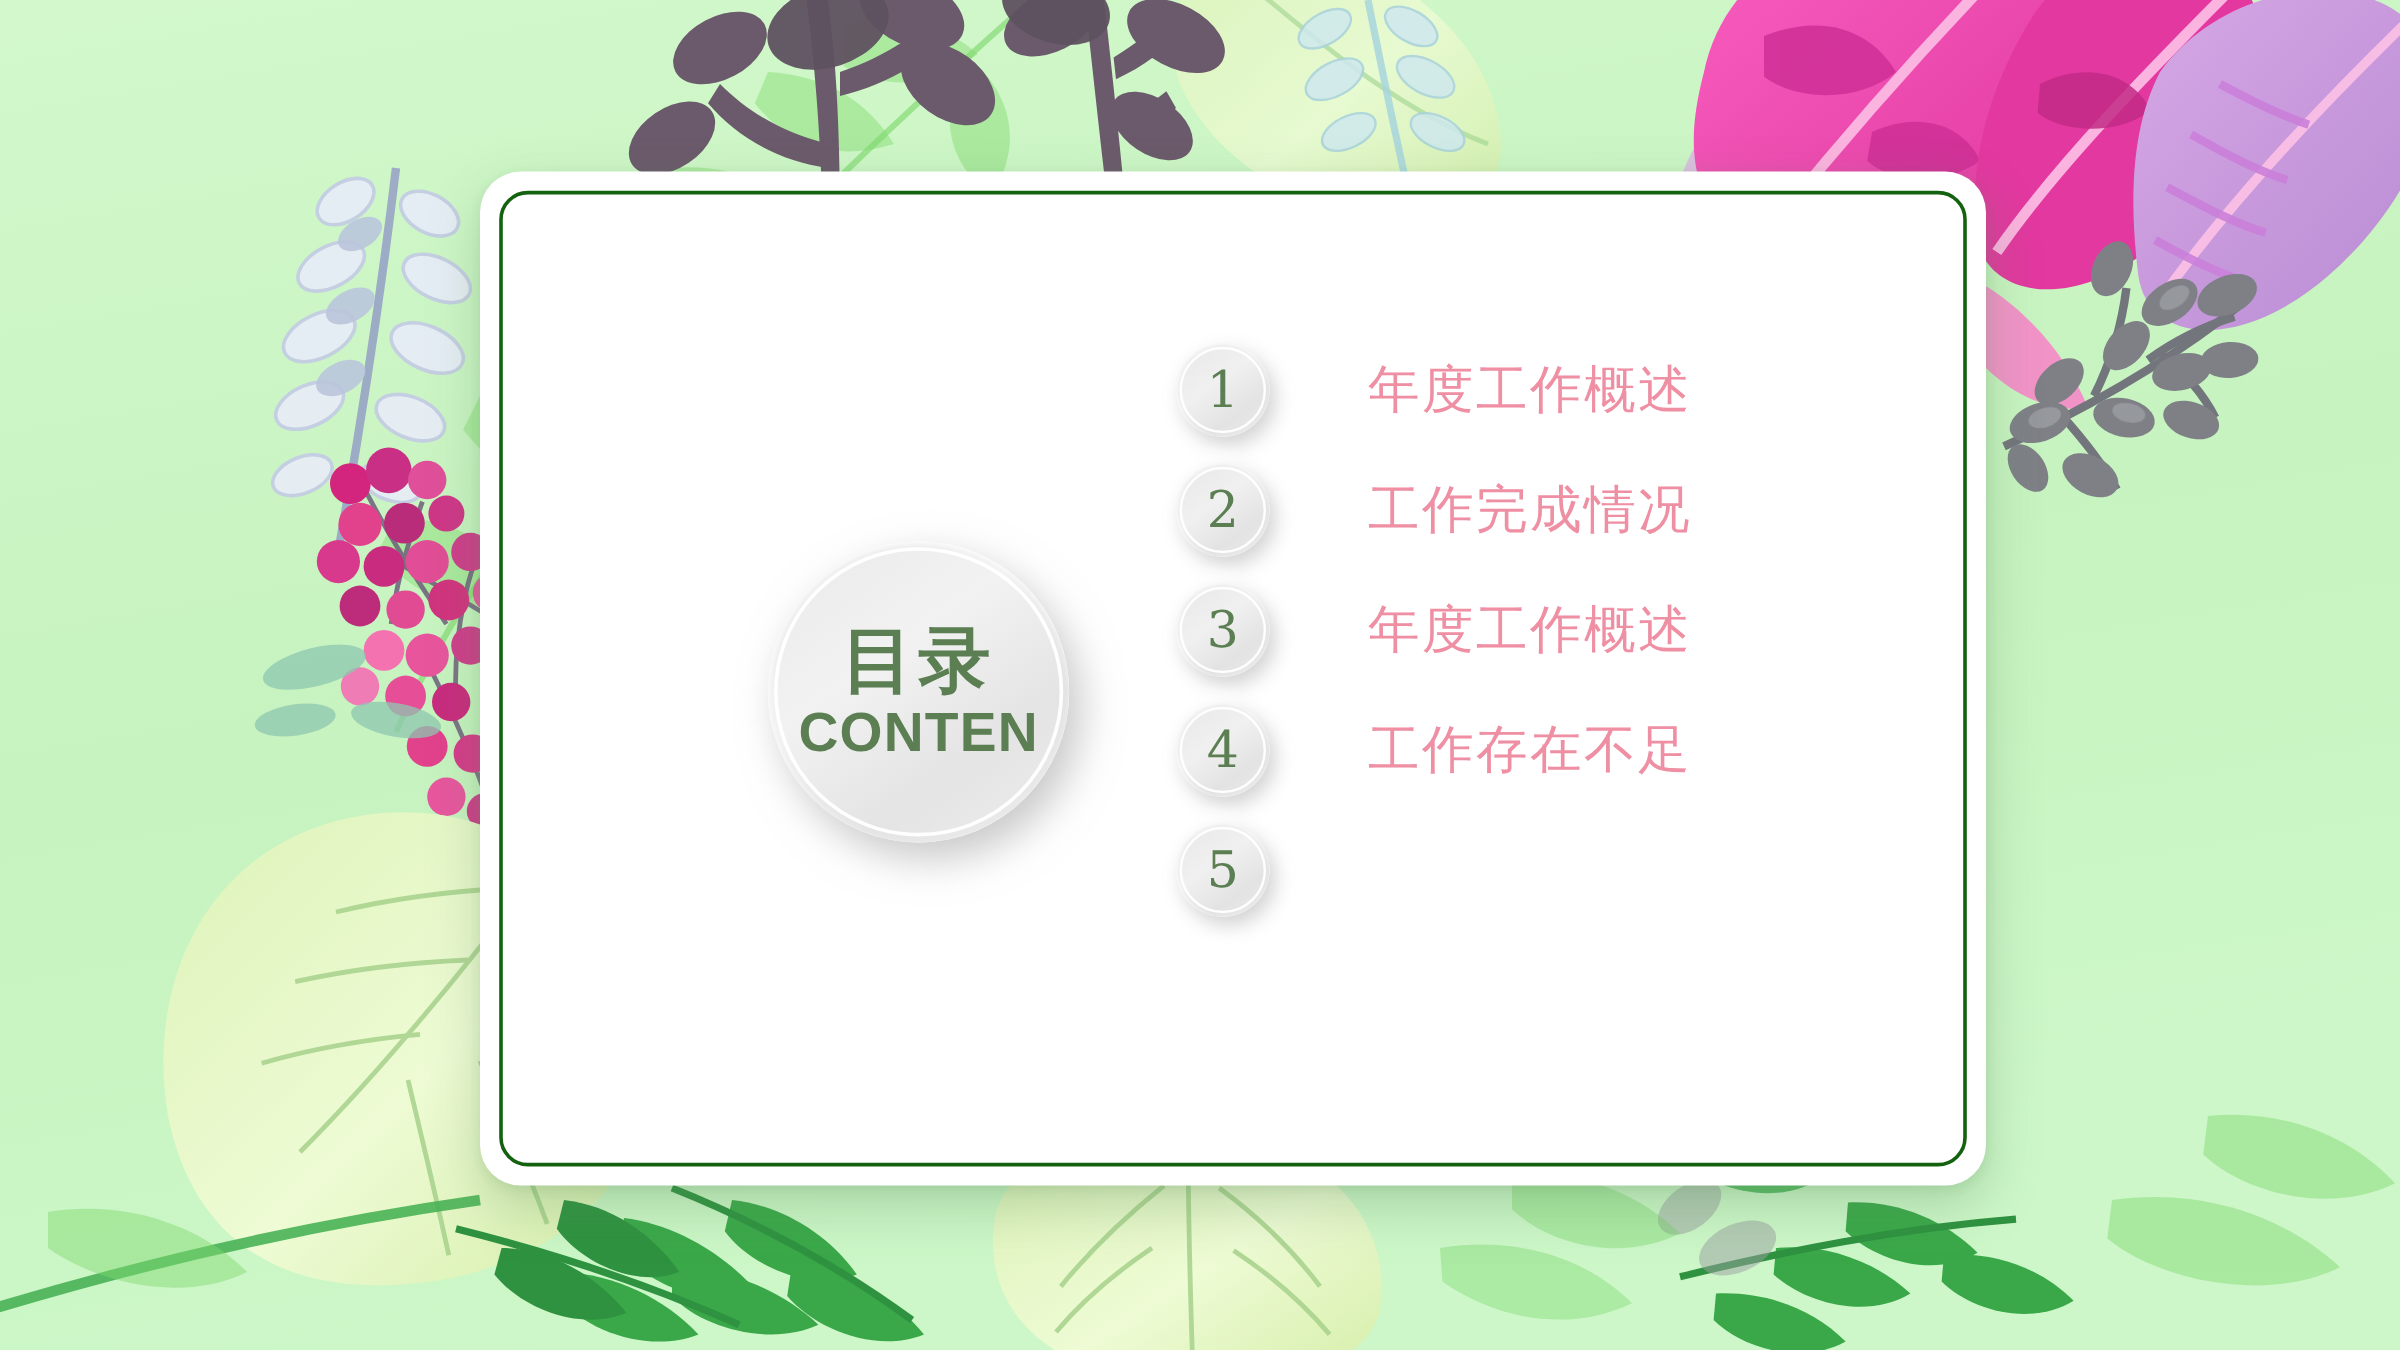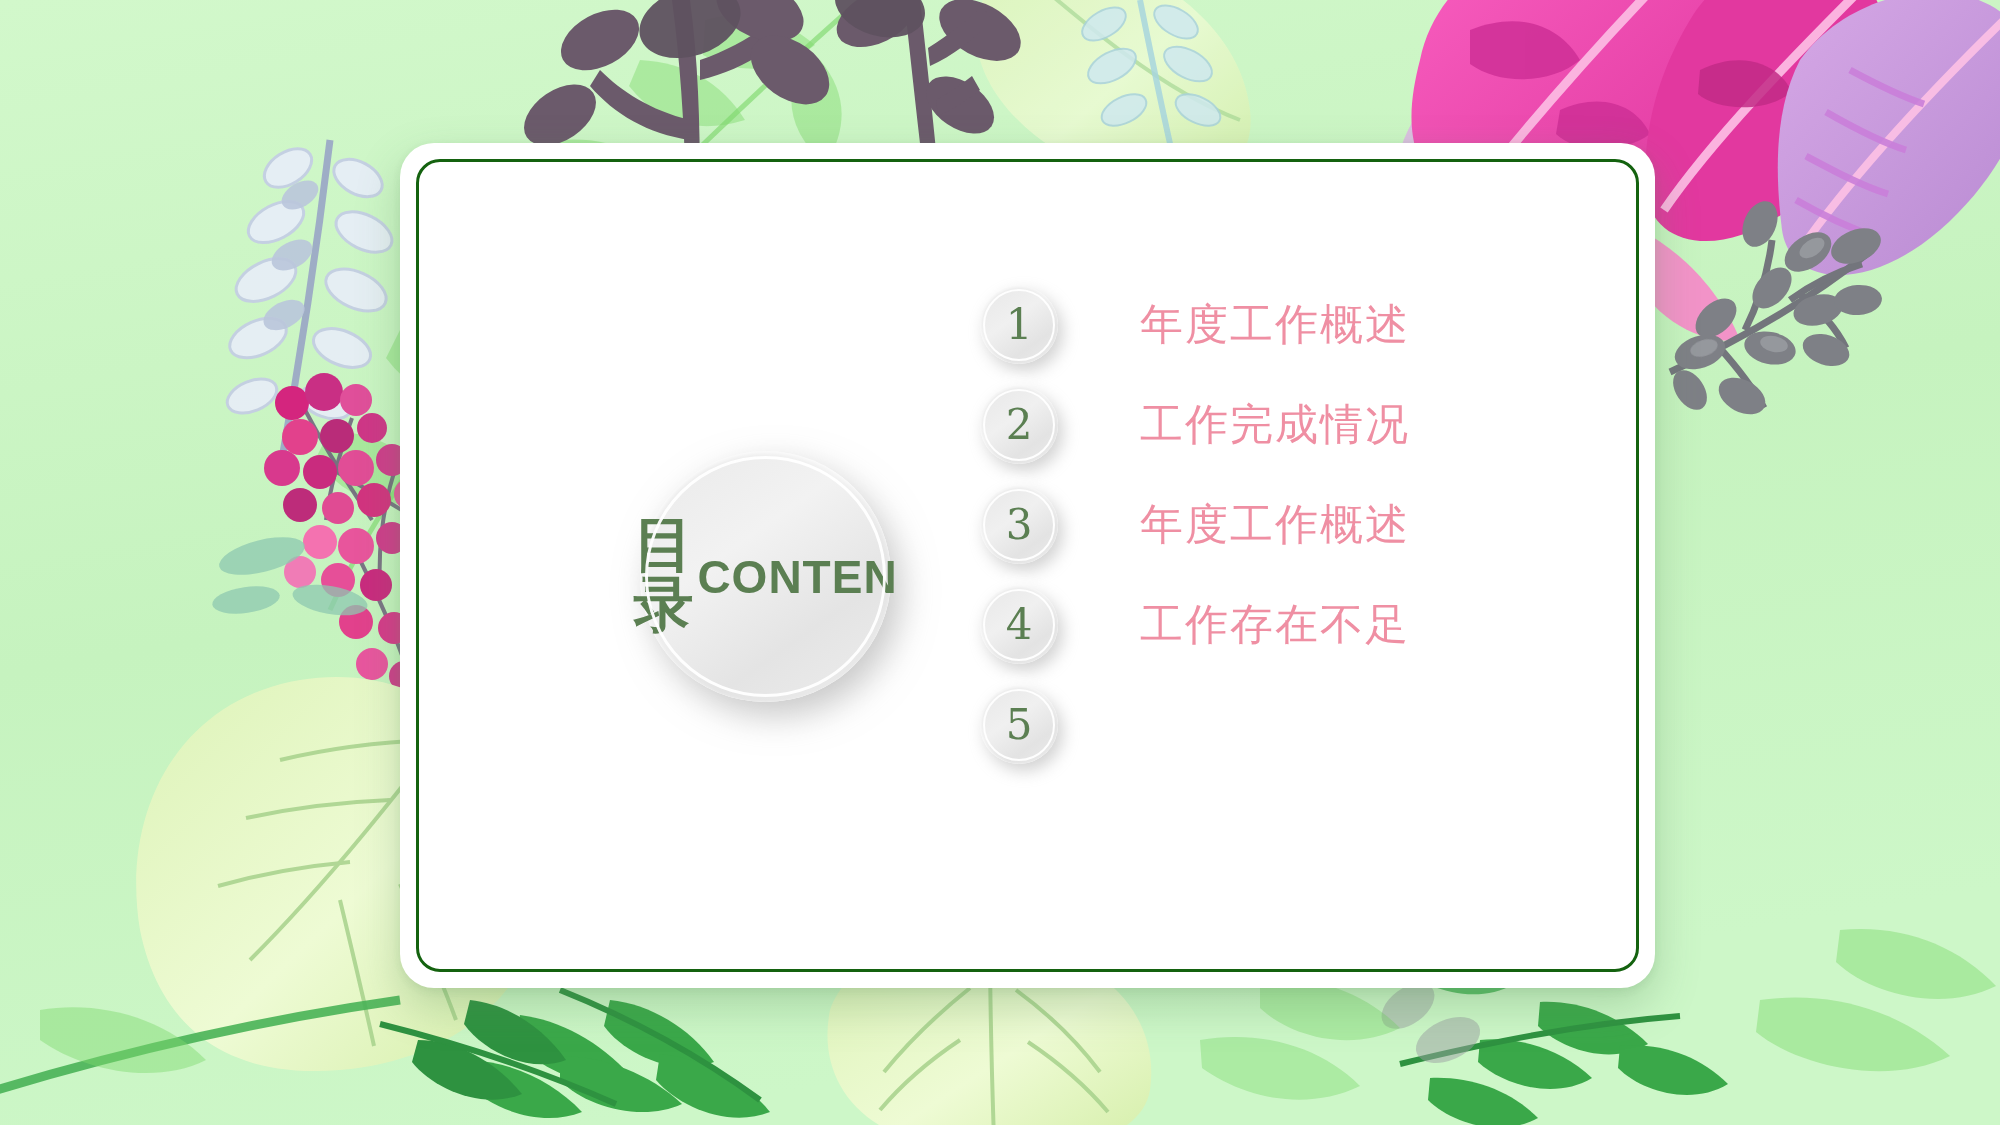--- a/index.html
+++ b/index.html
@@ -27,21 +27,21 @@
   }
 
   
   .center-badge{
     position:absolute;left:640px;top:451px;width:251px;height:251px;border-radius:50%;
     background:linear-gradient(145deg,#e9e9e9 0%,#f2f2f2 38%,#e4e4e4 70%,#ededed 100%);
     box-shadow:
       10px 14px 34px rgba(150,150,150,.52),
       -10px -12px 28px rgba(255,255,255,.95),
       inset 1px 2px 4px rgba(255,255,255,.85);
-    display:flex;align-items:center;justify-content:center;
+    display:flex;flex-direction:column;align-items:center;justify-content:center;
   }
   .center-badge::after{
     content:"";position:absolute;inset:5px;border-radius:50%;
     border:3px solid rgba(255,255,255,.95);pointer-events:none;
   }
   .badge-cn{
     font-size:60px;font-weight:bold;color:#5b7f52;letter-spacing:4px;
     line-height:1;margin-bottom:6px;font-family:"DejaVu Sans",sans-serif;
   }
   .badge-en{

